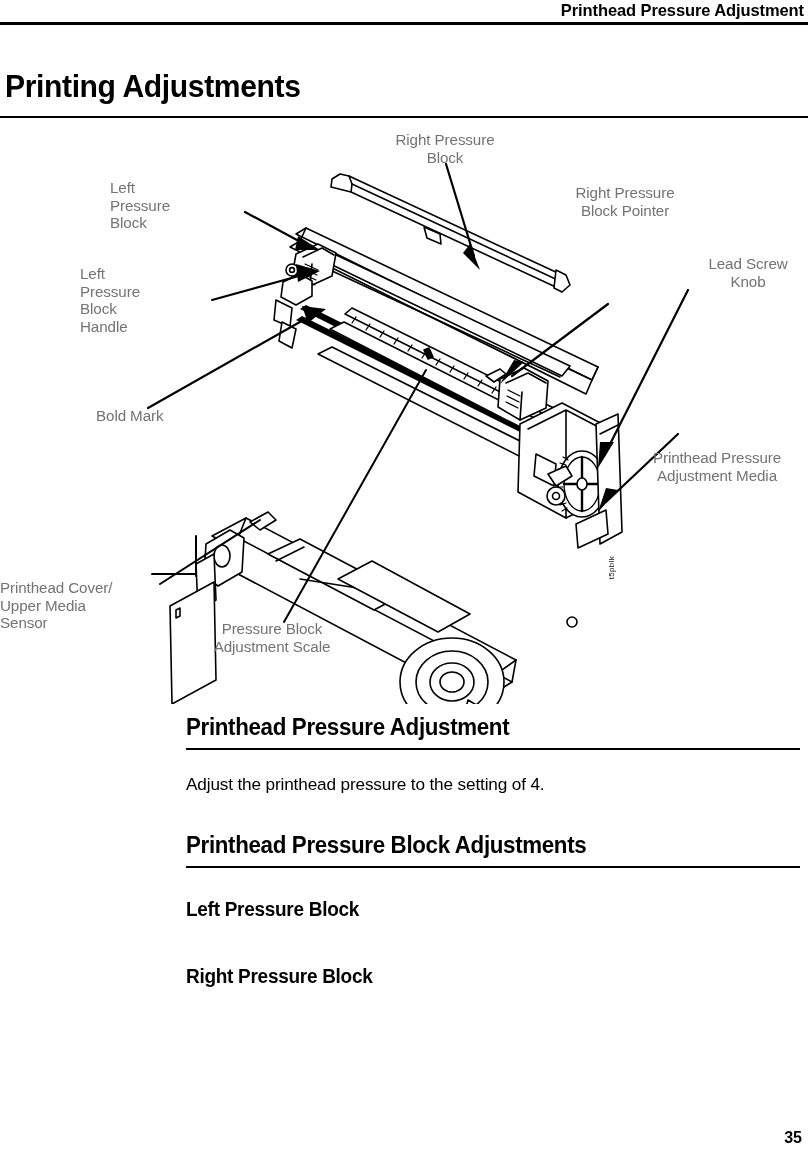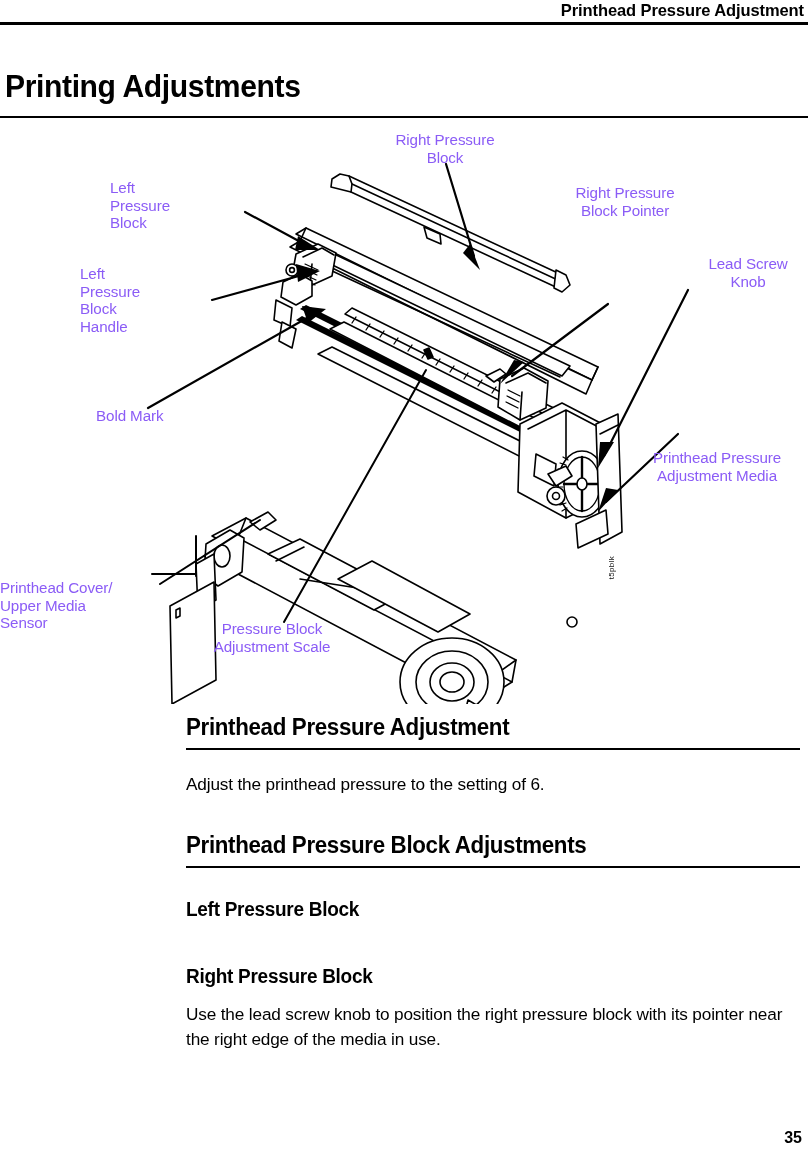--- a/index.html
+++ b/index.html
@@ -74,21 +74,21 @@
   }
   .figure svg {
     display: block;
   }
   .callout {
     position: absolute;
     font-size: 15.2px;
     line-height: 17.5px;
     letter-spacing: -0.1px;
     white-space: pre-line;
-    color: #8b5cf6;
+    color: #737373;
   }
   .callout.right-align { }
   .callout.center-align { text-align: center; }
   .callout.left-align  { text-align: left; }
 
   .figure-id {
     position: absolute;
     left: 607px;
     top: 432px;
     font-size: 8px;
@@ -340,32 +340,31 @@
   <div class="callout center-align" style="left:190px; top:496px; width:164px;">Pressure Block
 Adjustment Scale</div>
 </div>
 
 <div class="content">
 
   <h2 class="section-heading">Printhead Pressure Adjustment</h2>
   <div class="section-rule"></div>
 
   <div class="sp-a"></div>
-  <p class="body-text">Adjust the printhead pressure to the setting of 6.</p>
+  <p class="body-text">Adjust the printhead pressure to the setting of 4.</p>
 
   <div class="sp-b"></div>
 
   <h2 class="section-heading">Printhead Pressure Block Adjustments</h2>
   <div class="section-rule"></div>
 
   <div class="sp-d"></div>
 
   <h3 class="sub-heading">Left Pressure Block</h3>
   <div class="sp-c"></div>
 
   <div class="sp-d"></div>
 
   <h3 class="sub-heading">Right Pressure Block</h3>
   <div class="sp-c"></div>
-  <p class="body-text">Use the lead screw knob to position the right pressure block with its pointer near the right edge of the media in use.</p>
 </div>
 
 <div class="page-number">35</div>
 
 </body></html>

